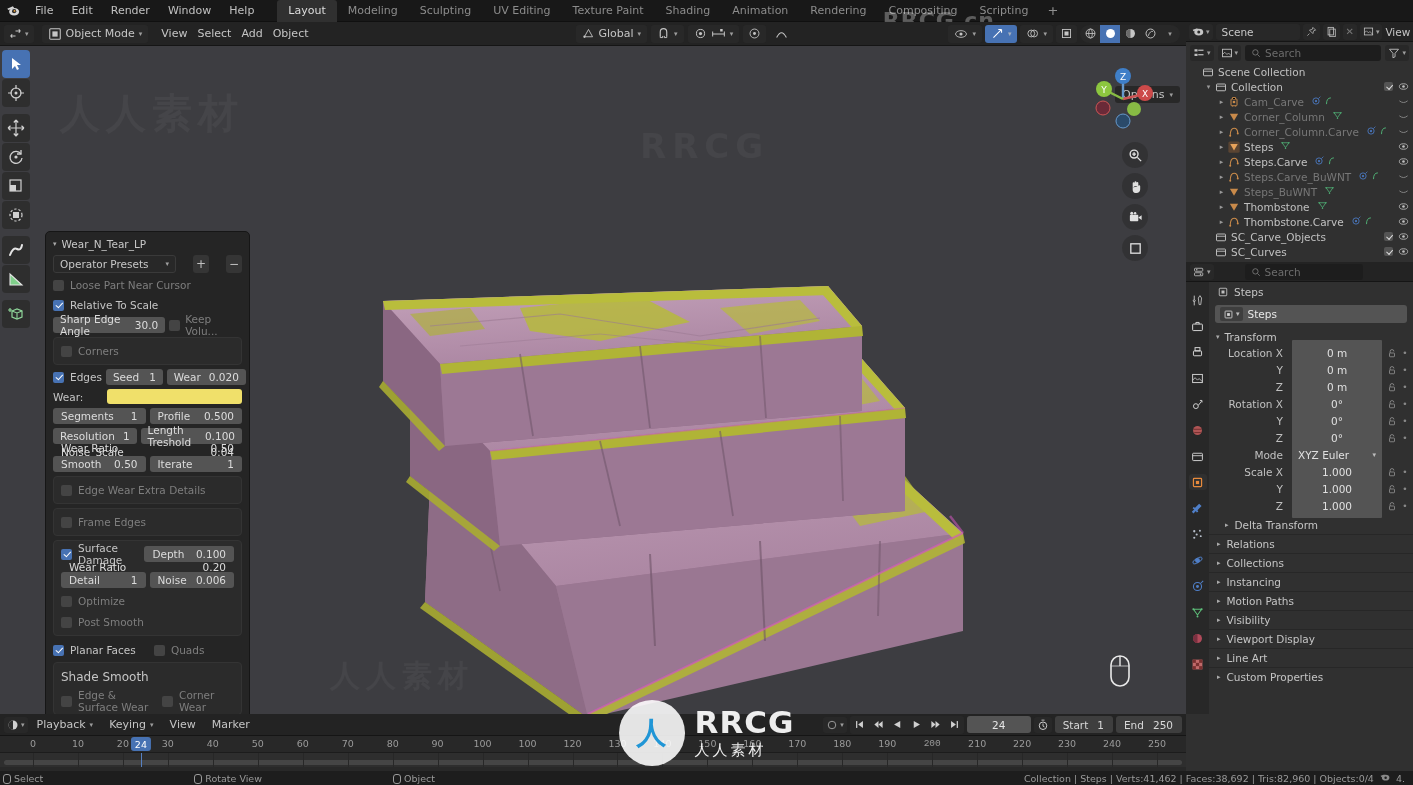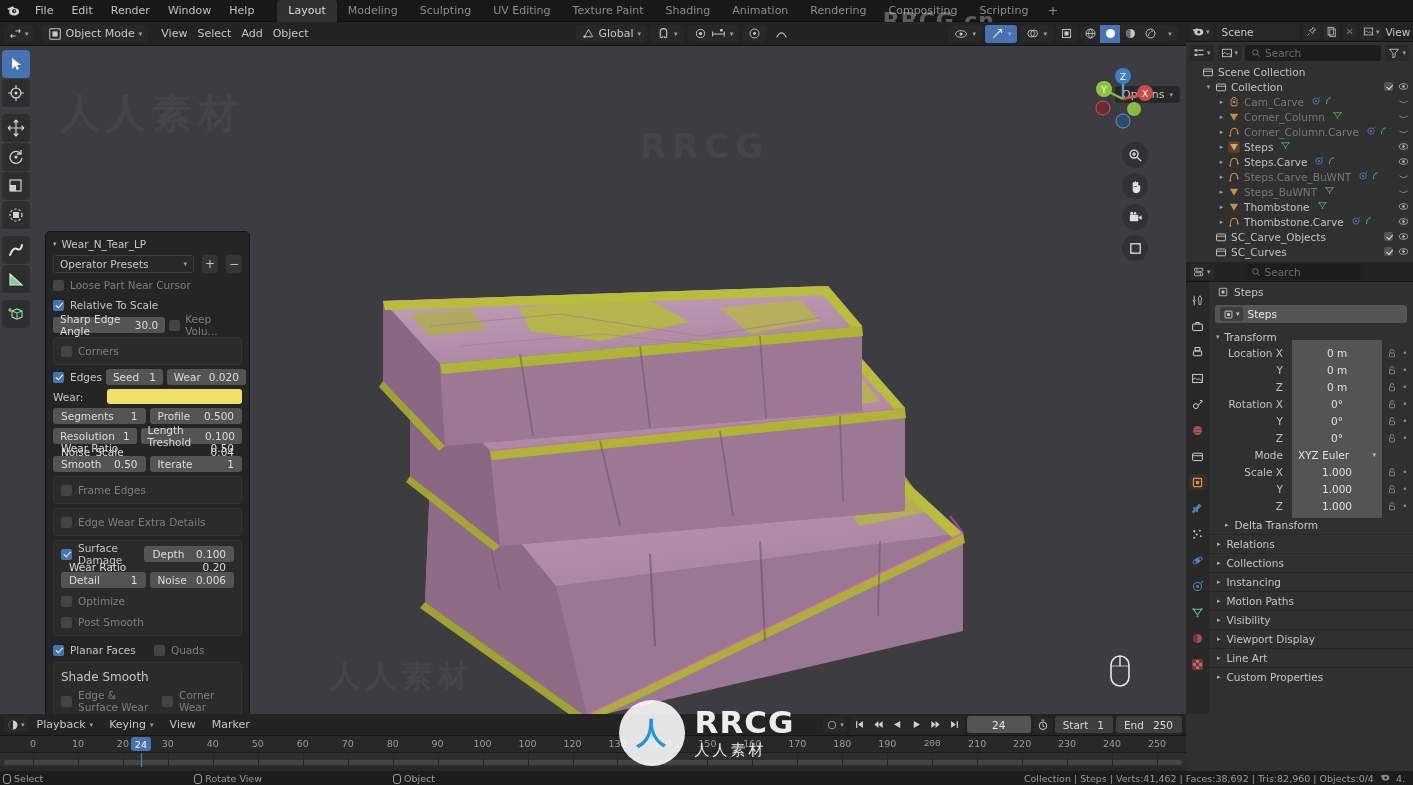--- a/index.html
+++ b/index.html
@@ -75,21 +75,21 @@
   .op-title { display:flex; align-items:center; gap:5px; padding:6px 8px 5px 7px; color:#c8c8c8; font-size:10.5px; }
   .op-body { padding:0 7px; display:flex; flex-direction:column; gap:4px; }
   .row { display:flex; gap:4px; }
   .field {
     background:#545454; border-radius:3px; height:16px; display:flex; align-items:center;
     padding:0 7px; color:#dcdcdc; font-size:10.5px; flex:1; justify-content:center; position:relative;
   }
   .field .fl { position:absolute; left:8px; }
   .field .fv { position:absolute; right:8px; }
   .field.wide { width:100%; }
-  .presetrow { display:flex; align-items:center; gap:8px; }
+  .presetrow { display:flex; align-items:center; gap:17px; }
   .preset-dd {
     flex:1; background:#282828; border:1px solid #3a3a3a; border-radius:3px; height:18px;
     display:flex; align-items:center; justify-content:space-between; padding:0 6px; color:#c8c8c8; font-size:10.5px;
   }
   .sq { width:16px; height:18px; background:#353535; border-radius:3px; display:flex; align-items:center; justify-content:center; color:#c0c0c0; font-size:12px; }
   .cbrow { display:flex; align-items:center; gap:6px; height:16px; }
   .cb { width:11px; height:11px; border-radius:2px; background:#545454; flex:none; }
   .cb.on { background:#4772b3; display:flex; align-items:center; justify-content:center; }
   .cb.on:after { content:""; width:3px; height:6px; border:solid #fff; border-width:0 1.6px 1.6px 0; transform:rotate(42deg) translate(-0.5px,-1px); }
   .cb.dim { background:#444; }
@@ -649,28 +649,28 @@
           </div>
           <div class="field">
             <span class="fl">Iterate</span>
             <span class="fv">1</span>
           </div>
         </div>
 
         <div class="group">
           <div class="cbrow">
             <div class="cb dim"></div>
-            <div class="cbl dim">Frame Edges</div>
+            <div class="cbl dim">Edge Wear Extra Details</div>
           </div>
         </div>
 
         <div class="group">
           <div class="cbrow">
             <div class="cb dim"></div>
-            <div class="cbl dim">Edge Wear Extra Details</div>
+            <div class="cbl dim">Frame Edges</div>
           </div>
         </div>
 
         <div class="group">
           <div class="row" style="align-items:center">
             <div class="cbrow" style="flex:1.05">
               <div class="cb on"></div>
               <div class="cbl">Surface Damage</div>
             </div>
             <div class="field" style="flex:1">

